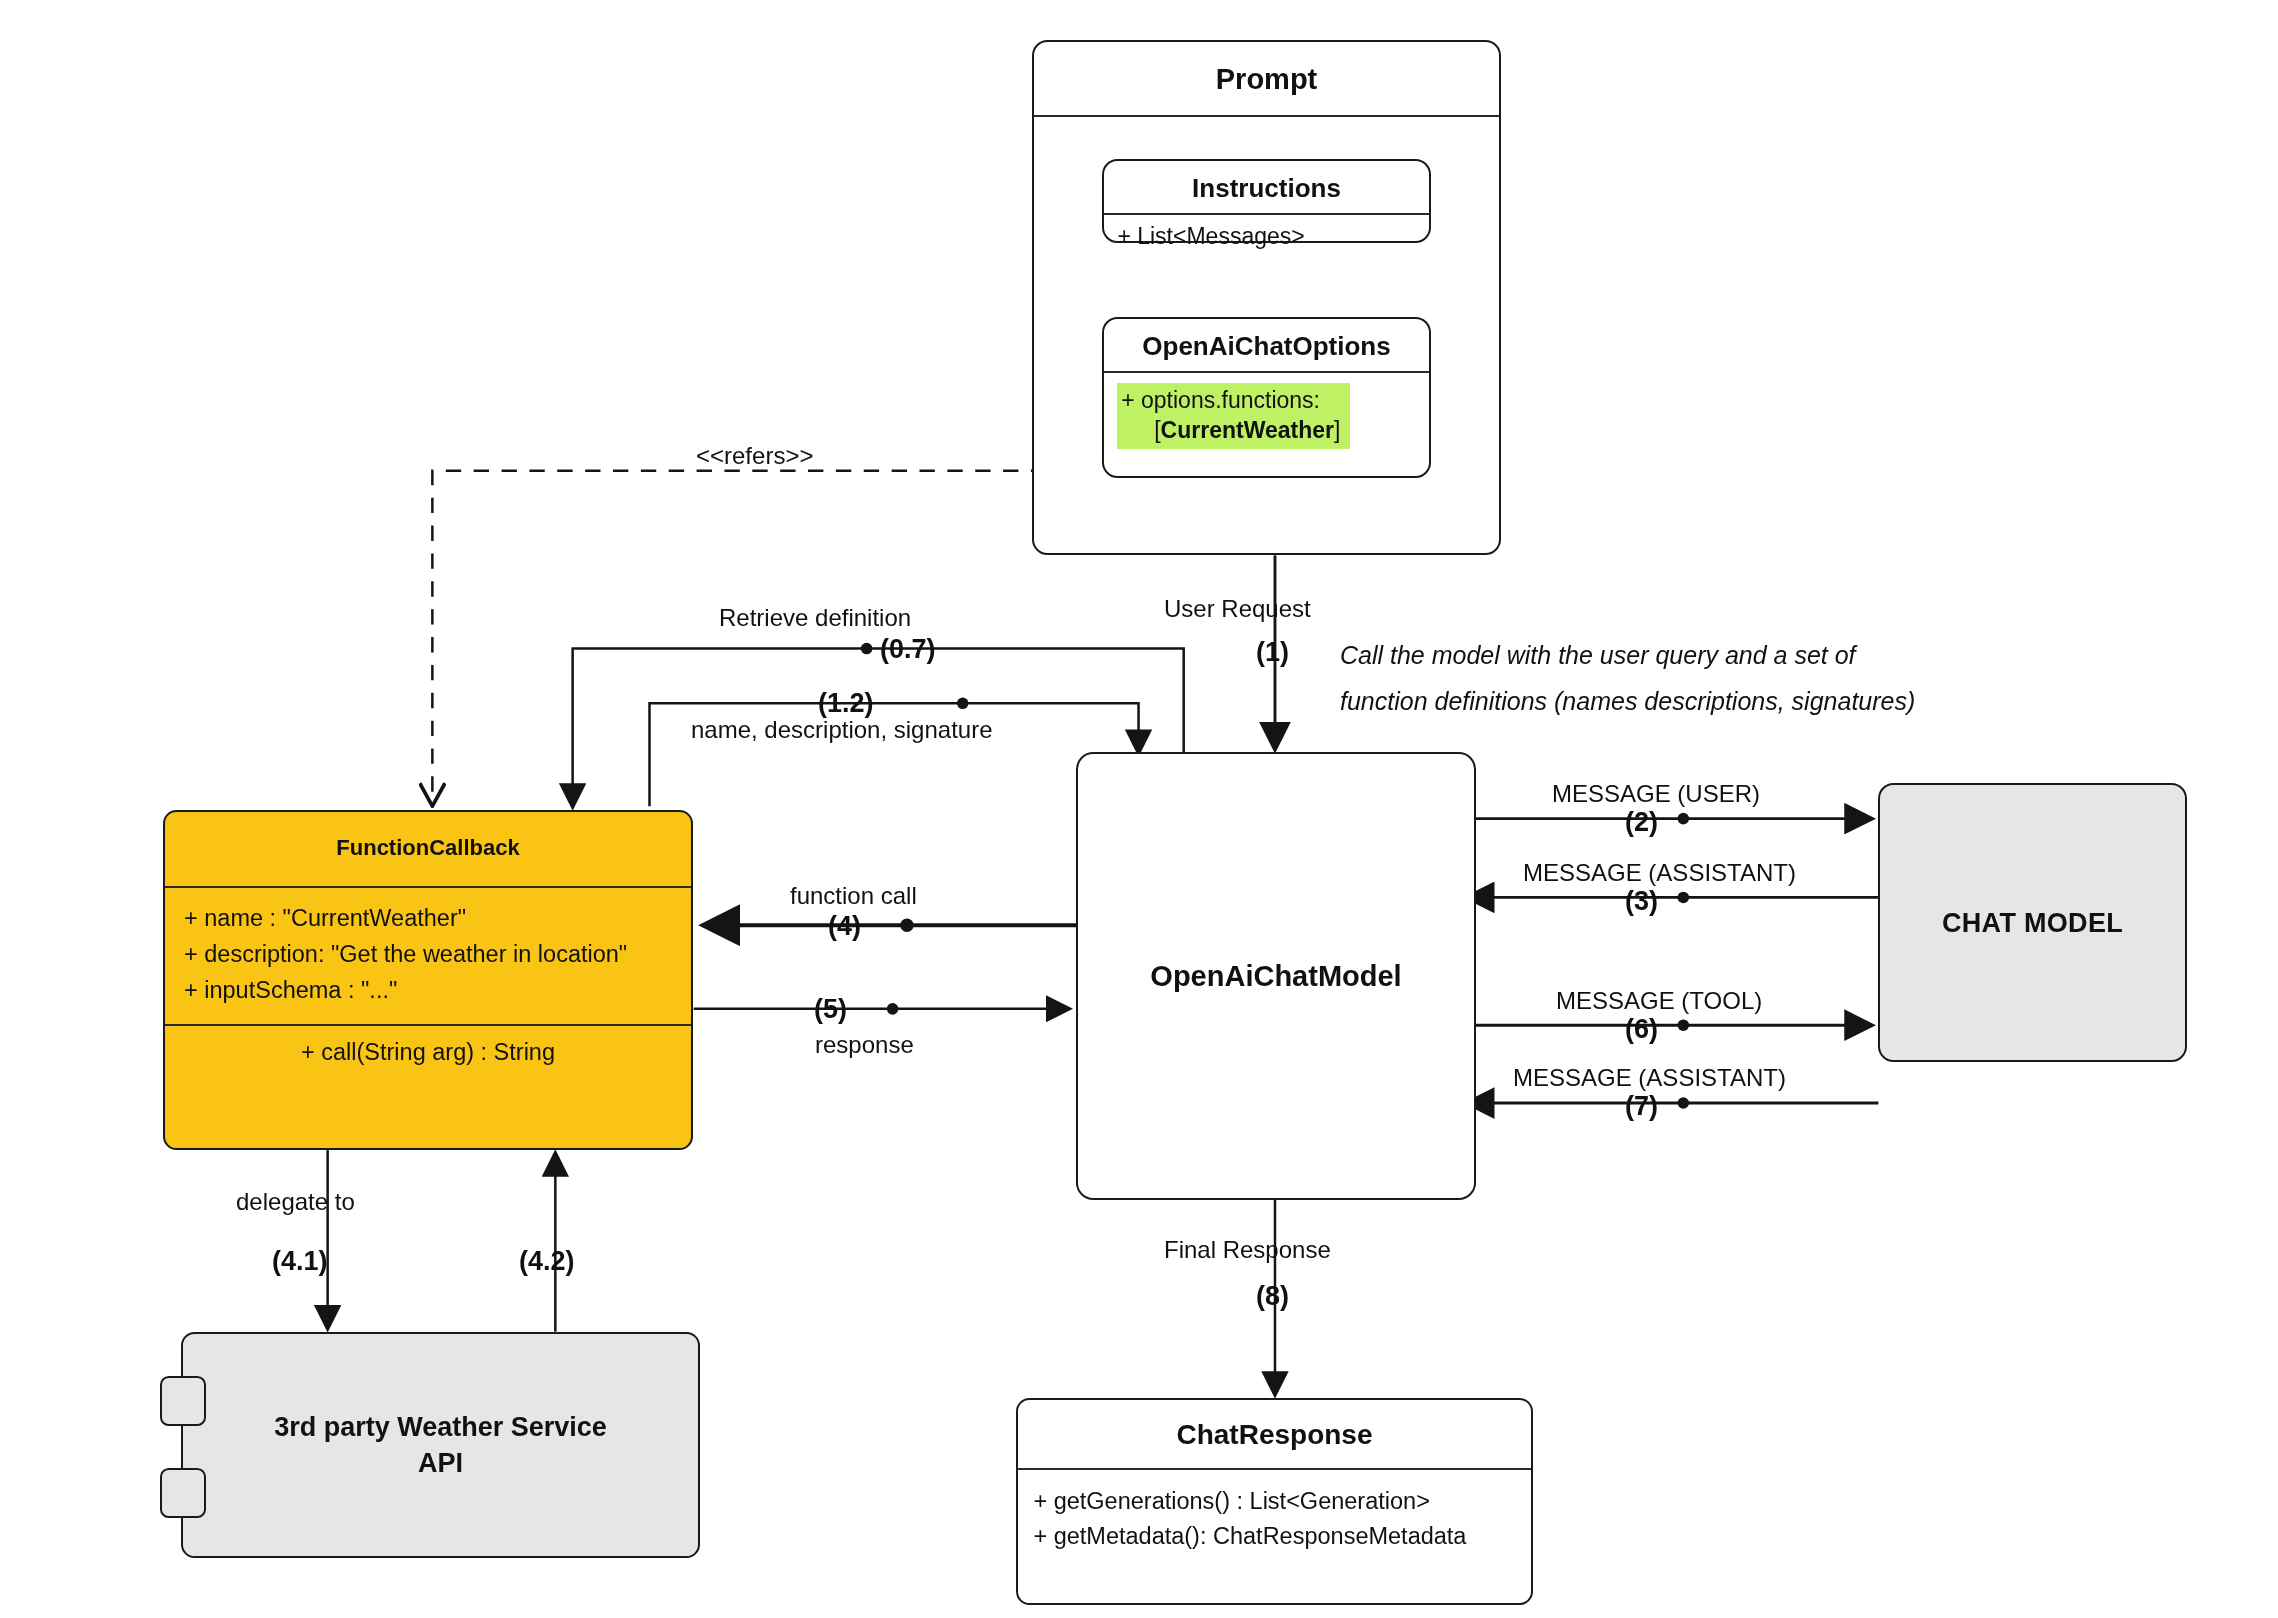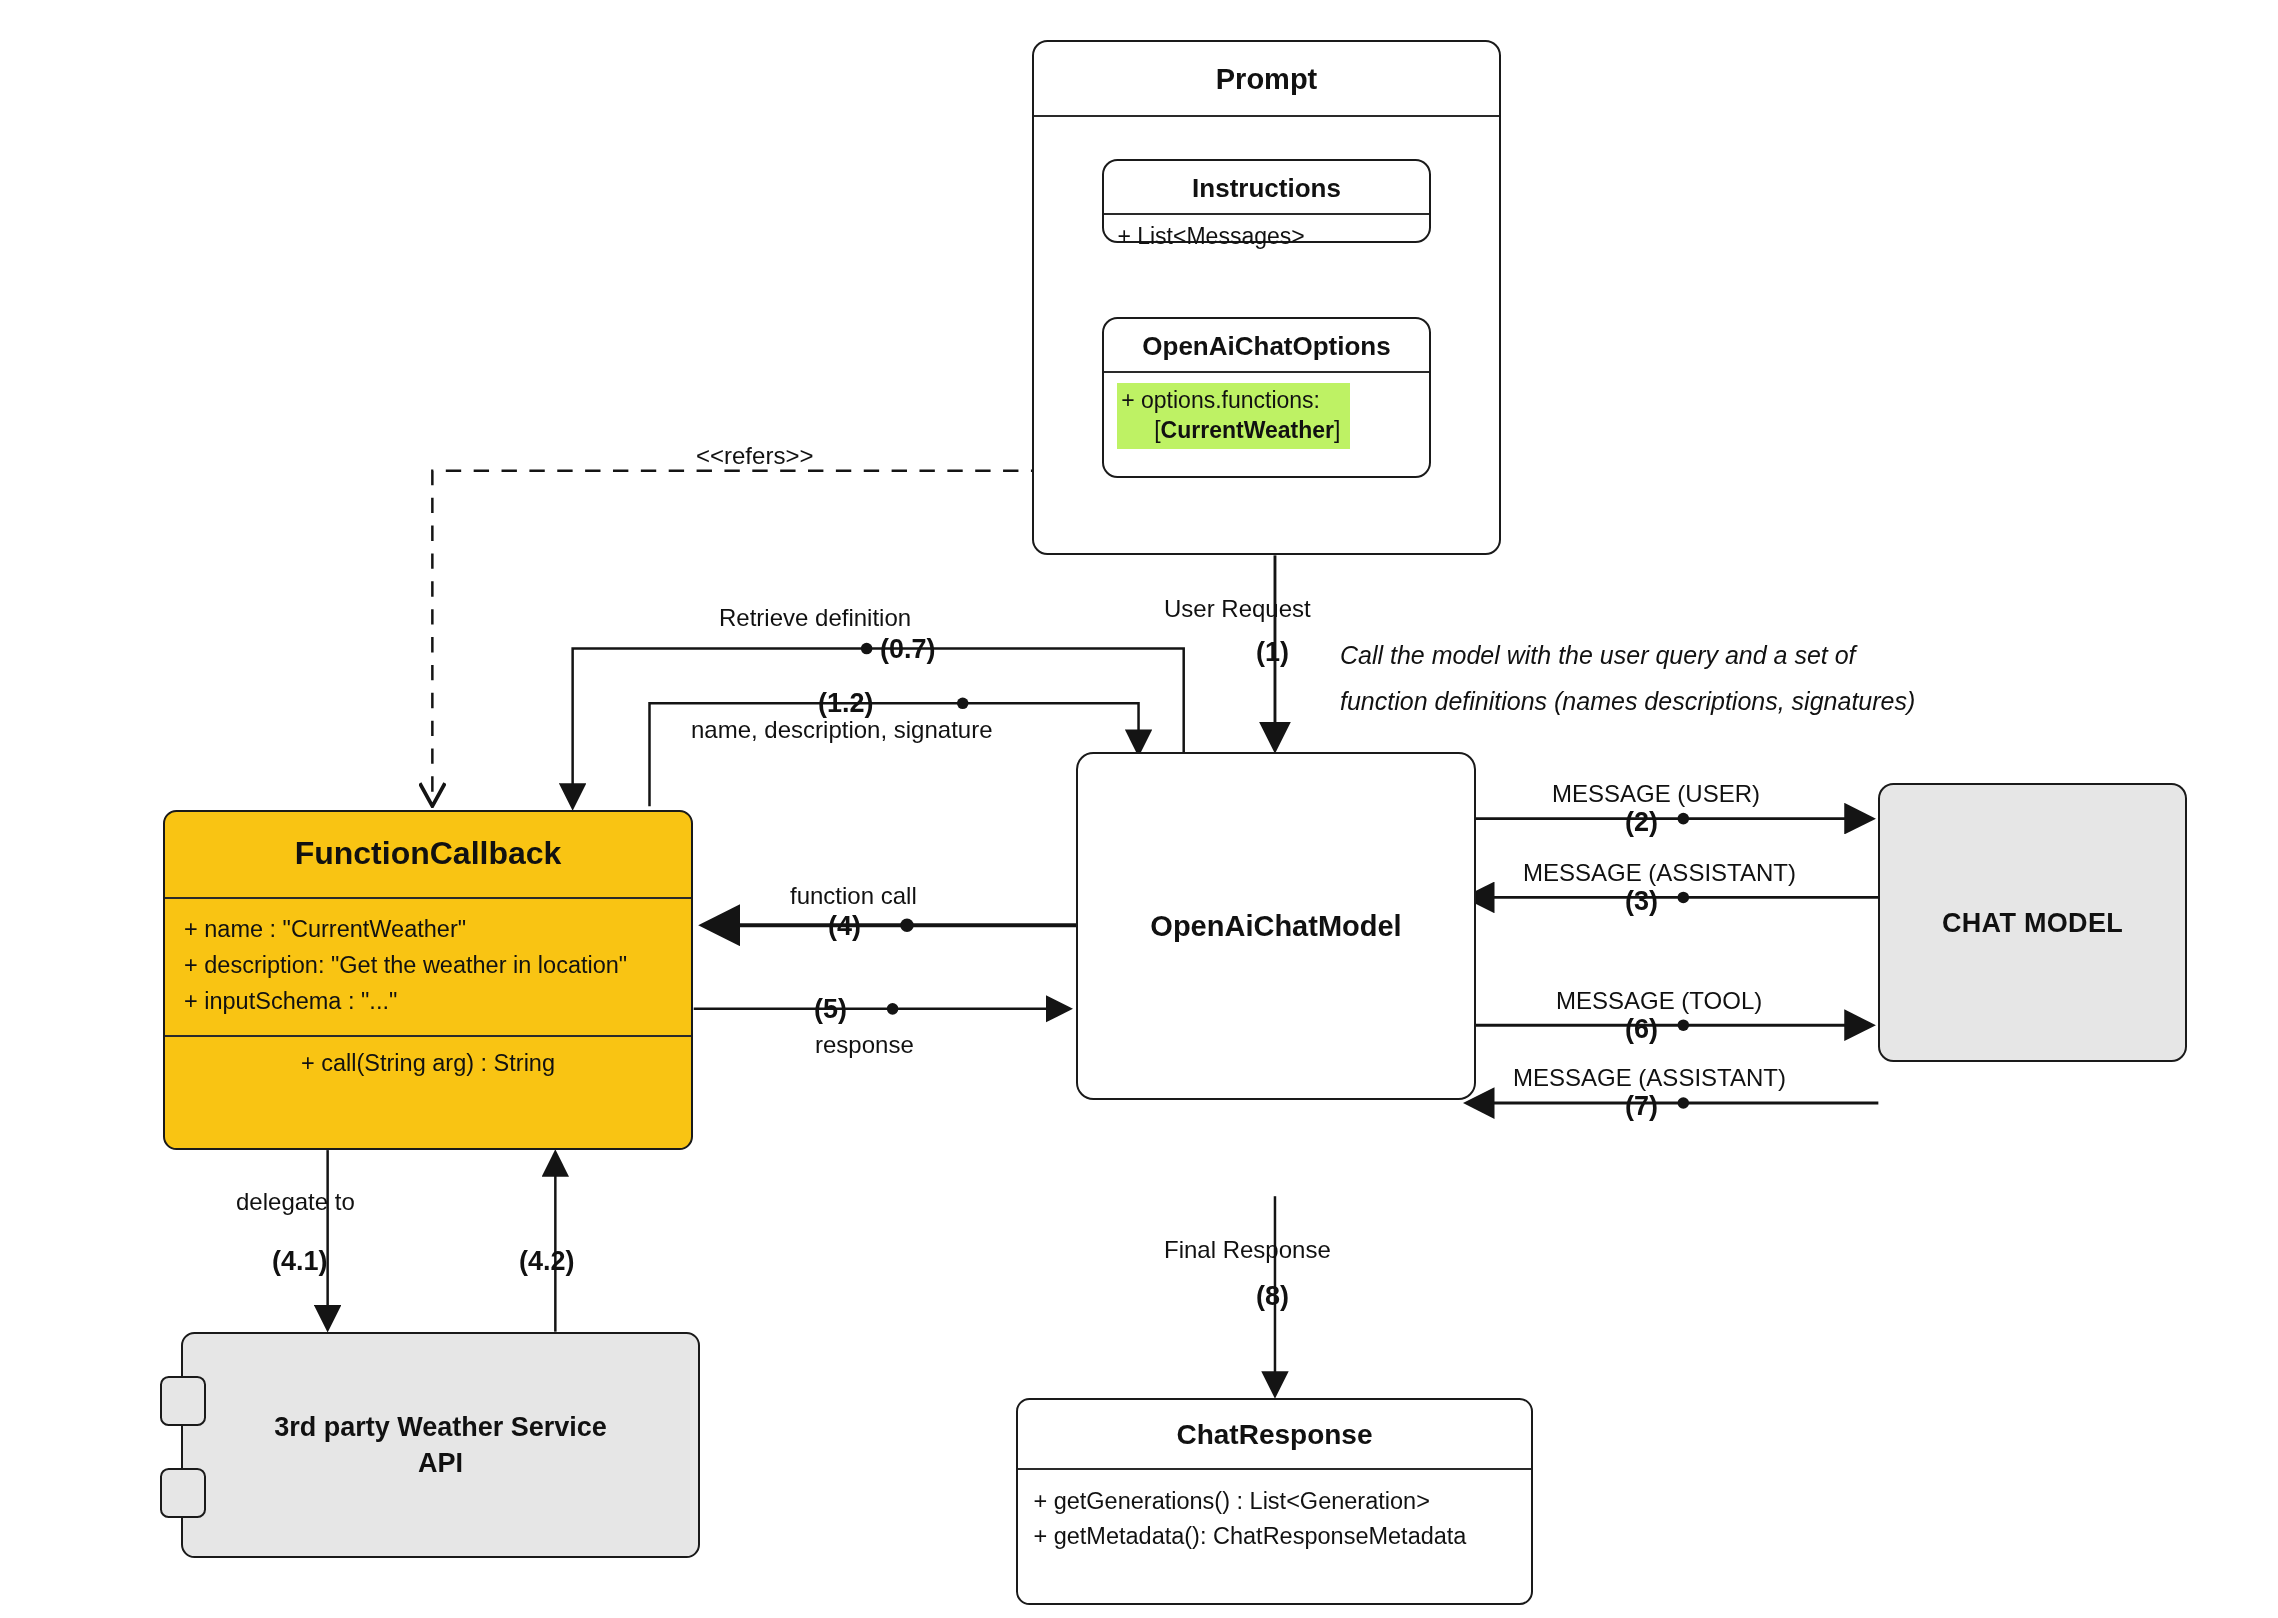--- a/index.html
+++ b/index.html
@@ -25,26 +25,26 @@
   #instructions .row{font-size:23px;padding:7.7px 0 7.7px 13.4px;text-align:left;}
 
   #chatoptions{left:1102px;top:317px;width:329px;height:161px;}
   #chatoptions .title{font-size:26px;padding:11.5px 0 9.6px;}
   #chatoptions .body{padding:9.6px 0 0 13.4px;}
   .hl{background:#bef264;display:inline-block;padding:1.9px 9.6px 3.8px 3.8px;font-size:23px;line-height:1.32;}
   .hl b{font-weight:bold;}
 
   
   #fcb{left:163px;top:810px;width:530px;height:340px;border-radius:13.4px;}
-  #fcb .title{font-size:32px;padding:23px 0 25px;}
+  #fcb .title{font-size:22px;padding:23px 0 25px;}
   #fcb .attrs{padding:13.4px 0 15.4px 19px;font-size:23.5px;line-height:1.52;text-align:left;}
   #fcb .ops{font-size:23.5px;text-align:center;padding:13.4px 0 9.6px;}
 
   
-  #oacm{left:1076px;top:752px;width:400px;height:348px;border-radius:17.3px;text-decoration:underline;}
+  #oacm{left:1076px;top:752px;width:400px;height:448px;border-radius:17.3px;text-decoration:underline;}
   #oacm .ctr{position:absolute;left:0;right:0;top:50%;transform:translateY(-50%);
              text-align:center;font-size:29px;font-weight:bold;}
 
   
   #chatmodel{left:1878px;top:783px;width:309px;height:279px;border-radius:15.4px;}
   #chatmodel .ctr{position:absolute;left:0;right:0;top:50%;transform:translateY(-50%);
              text-align:center;font-size:27px;font-weight:bold;letter-spacing:0.3px;}
 
   
   #weathersvc{left:181px;top:1332px;width:519px;height:226px;border-radius:13.4px;}

